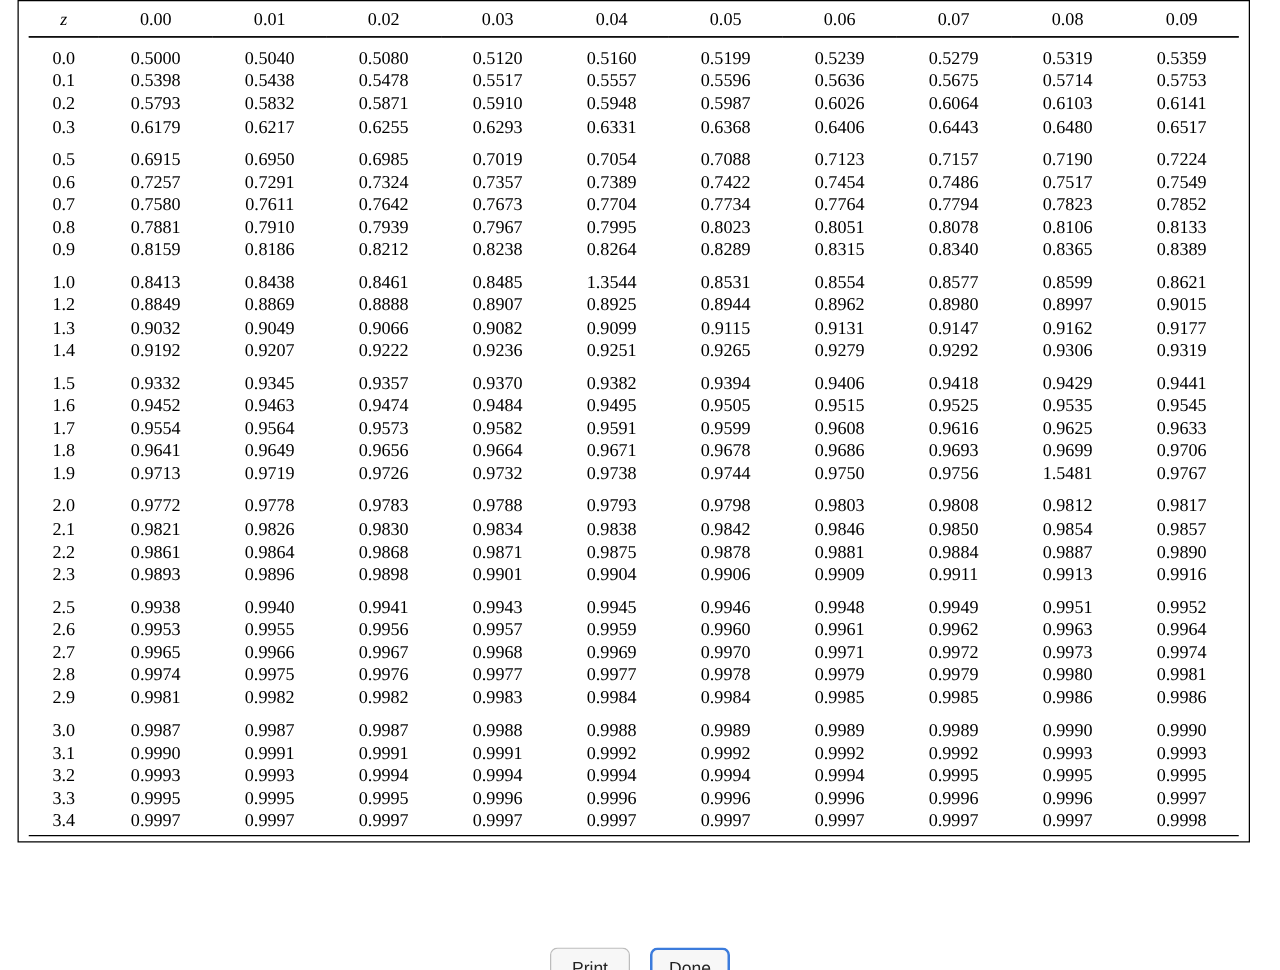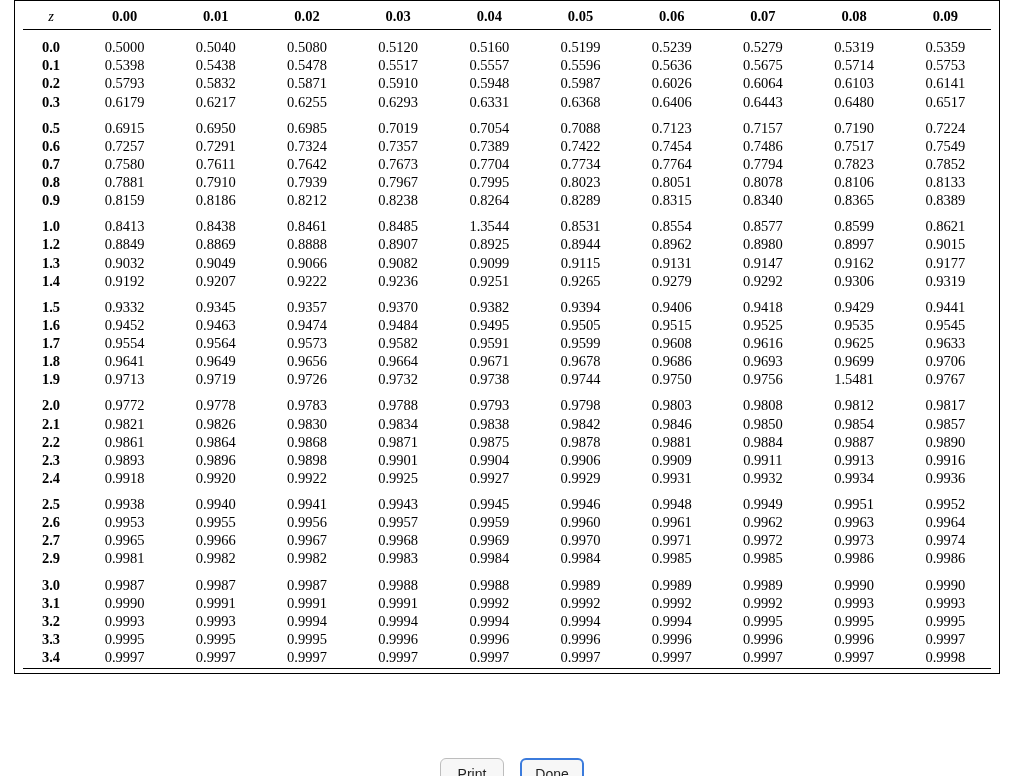--- a/index.html
+++ b/index.html
@@ -29,35 +29,35 @@
     line-height: 1.25;
   }
   table.z th, table.z td {
     text-align: center;
     padding: 0 4px;
     font-weight: normal;
   }
   table.z thead th {
     padding-top: 4px;
     padding-bottom: 4px;
-    font-weight: bold;
+    font-weight: normal;
   }
   table.z thead th.z-label {
     font-style: italic;
     font-weight: normal;
   }
   table.z thead {
     border-bottom: 1px solid #000;
   }
   table.z tbody tr.group-first td,
   table.z tbody tr.group-first th {
     padding-top: 8px;
   }
   table.z tbody th {
-    font-weight: bold;
+    font-weight: normal;
     width: 48px;
   }
   table.z tbody td {
     font-variant-numeric: tabular-nums;
   }
   .final-rule {
     border-top: 1.5px solid #000;
     margin-top: 2px;
   }
   .buttons {
@@ -398,33 +398,20 @@
             <td>0.9896</td>
             <td>0.9898</td>
             <td>0.9901</td>
             <td>0.9904</td>
             <td>0.9906</td>
             <td>0.9909</td>
             <td>0.9911</td>
             <td>0.9913</td>
             <td>0.9916</td>
           </tr>
-          <tr>
-            <th>2.4</th>
-            <td>0.9918</td>
-            <td>0.9920</td>
-            <td>0.9922</td>
-            <td>0.9925</td>
-            <td>0.9927</td>
-            <td>0.9929</td>
-            <td>0.9931</td>
-            <td>0.9932</td>
-            <td>0.9934</td>
-            <td>0.9936</td>
-          </tr>
           <tr class="group-first">
             <th>2.5</th>
             <td>0.9938</td>
             <td>0.9940</td>
             <td>0.9941</td>
             <td>0.9943</td>
             <td>0.9945</td>
             <td>0.9946</td>
             <td>0.9948</td>
             <td>0.9949</td>
@@ -449,20 +436,33 @@
             <td>0.9965</td>
             <td>0.9966</td>
             <td>0.9967</td>
             <td>0.9968</td>
             <td>0.9969</td>
             <td>0.9970</td>
             <td>0.9971</td>
             <td>0.9972</td>
             <td>0.9973</td>
             <td>0.9974</td>
+          </tr>
+          <tr>
+            <th>2.8</th>
+            <td>0.9974</td>
+            <td>0.9975</td>
+            <td>0.9976</td>
+            <td>0.9977</td>
+            <td>0.9977</td>
+            <td>0.9978</td>
+            <td>0.9979</td>
+            <td>0.9979</td>
+            <td>0.9980</td>
+            <td>0.9981</td>
           </tr>
           <tr>
             <th>2.9</th>
             <td>0.9981</td>
             <td>0.9982</td>
             <td>0.9982</td>
             <td>0.9983</td>
             <td>0.9984</td>
             <td>0.9984</td>
             <td>0.9985</td>

